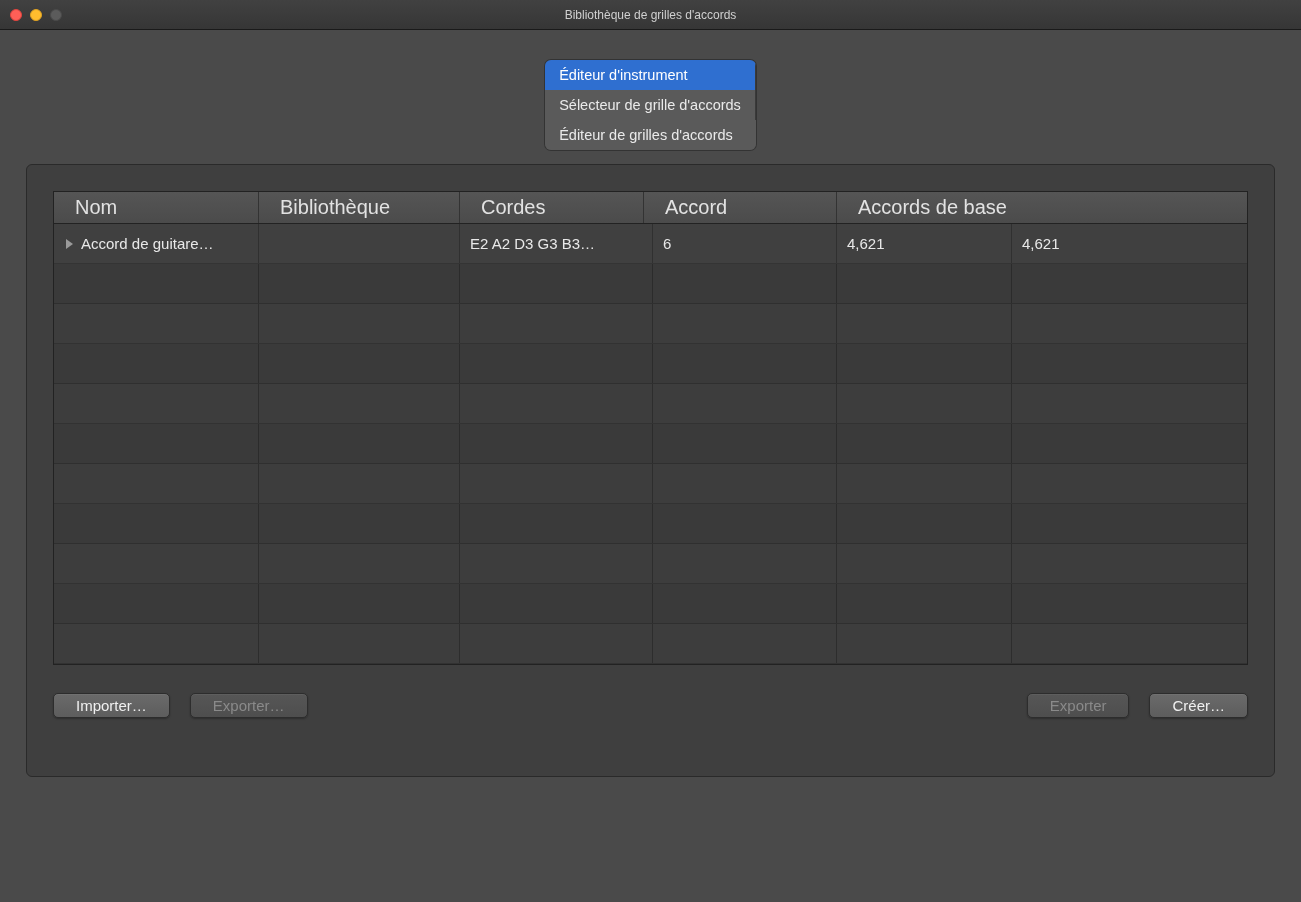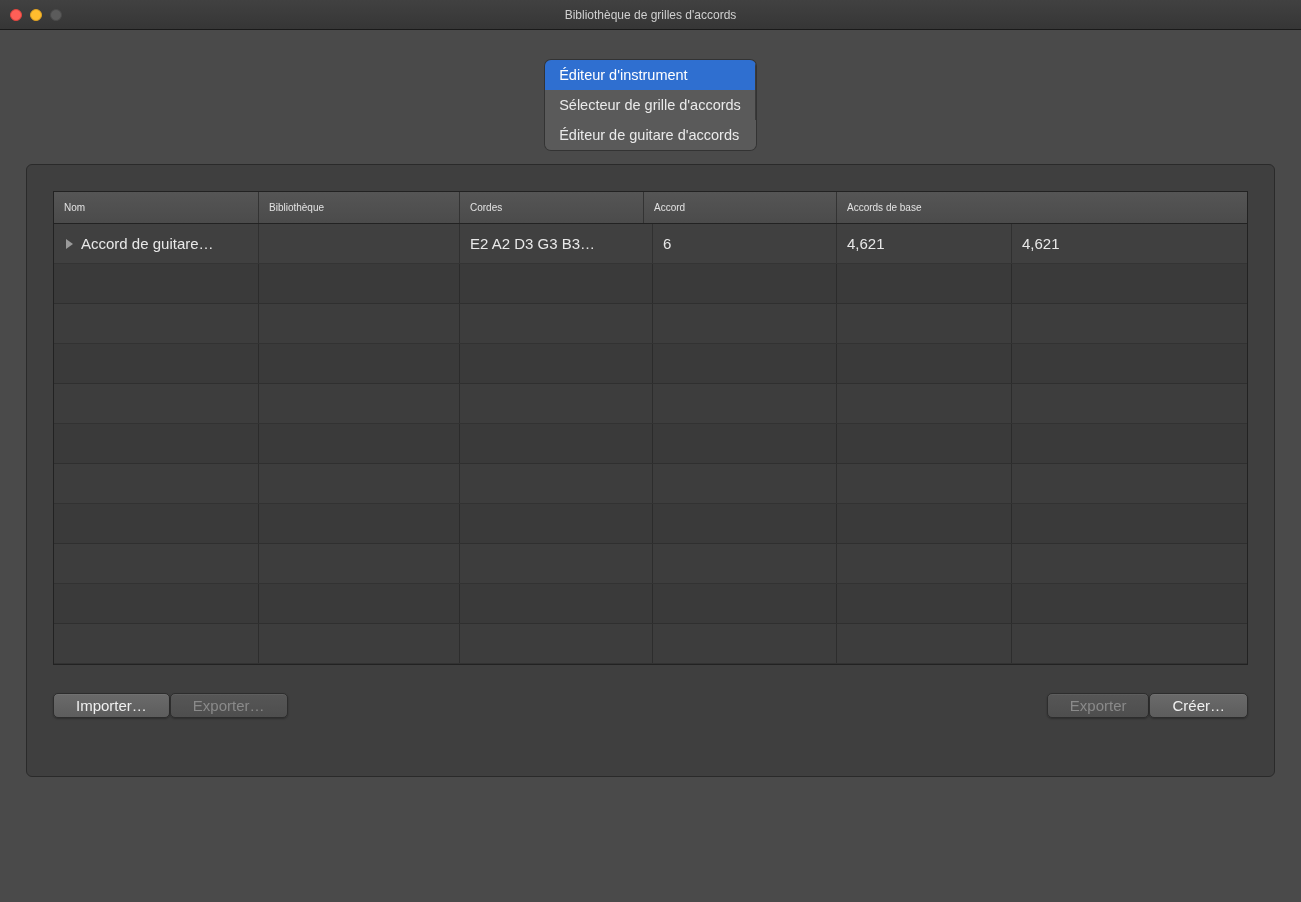--- a/index.html
+++ b/index.html
@@ -95,25 +95,25 @@
       border: 1px solid #222;
     }
     .table-header {
       display: flex;
       background: linear-gradient(to bottom,#555,#4b4b4b);
       height: 32px;
       border-bottom: 1px solid #222;
     }
     .th {
       color: #e2e2e2;
-      font-size: 10px;
+      font-size: 20px;
       font-weight: 400;
       display: flex;
       align-items: center;
-      padding: 0 10px;
+      padding: 0 21px;
       border-right: 1px solid #333;
       overflow: hidden;
       white-space: nowrap;
     }
     .th:last-child { border-right: none; }
     .col-nom { width: 205px; }
     .col-bib { width: 201px; }
     .col-acc { width: 193px; }
     .col-cor { width: 184px; }
     .col-accs { width: 175px; }
@@ -148,21 +148,21 @@
       height: 0;
       border-top: 5px solid transparent;
       border-bottom: 5px solid transparent;
       border-left: 7px solid #9a9a9a;
       margin-left: 2px;
       flex-shrink: 0;
     }
     .button-row {
       display: flex;
       margin-top: 28px;
-      gap: 0;
+      gap: 20px;
     }
     .spacer { flex: 1; }
     .btn {
       background: linear-gradient(to bottom,#6a6a6a,#5d5d5d);
       border: 1px solid #2d2d2d;
       border-radius: 5px;
       color: #f0f0f0;
       font-size: 15px;
       padding: 3px 22px;
       cursor: pointer;
@@ -187,21 +187,21 @@
       <div class="traffic-light tl-max"></div>
     </div>
     <div class="window-title">Bibliothèque de grilles d'accords</div>
   </div>
 
   <div class="content-area">
     <div class="tab-bar-wrap">
       <div class="tab-bar">
         <div class="tab active">Éditeur d'instrument</div>
         <div class="tab">Sélecteur de grille d'accords</div>
-        <div class="tab">Éditeur de guitare d'accords</div>
+        <div class="tab">Éditeur de grilles d'accords</div>
       </div>
     </div>
 
     <div class="panel">
       <div class="table-wrap">
         <div class="table-header">
           <div class="th col-nom">Nom</div>
           <div class="th col-bib">Bibliothèque</div>
           <div class="th col-cor">Cordes</div>
           <div class="th col-acc">Accord</div>

